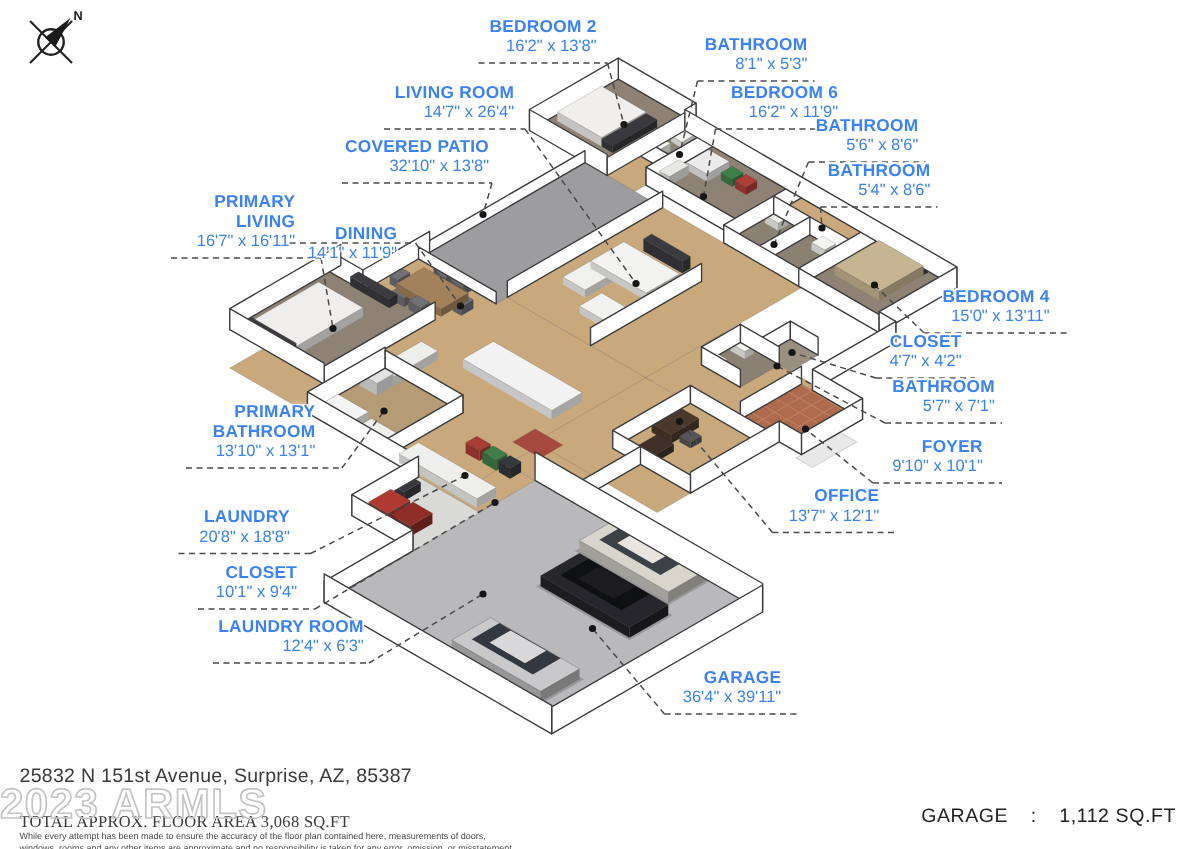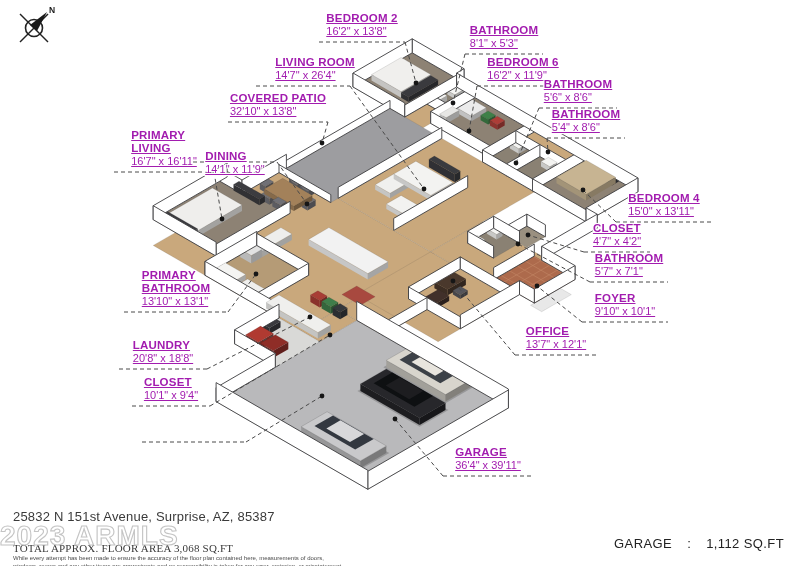--- a/index.html
+++ b/index.html
@@ -1,22 +1,22 @@
 <!DOCTYPE html>
 <html><head>
 <meta charset="utf-8">
 <style>
   html,body{margin:0;padding:0;background:#fff;}
   #canvas{position:relative;width:800px;height:566px;background:#ffffff;overflow:hidden;
           font-family:"Liberation Sans","DejaVu Sans",sans-serif;}
   #plan-svg{position:absolute;left:0;top:0;}
   #labels{position:absolute;left:0;top:0;width:800px;height:566px;pointer-events:none;}
-  .room-label{position:absolute;transform:translateX(-50%);text-align:left;color:#a21caf;
+  .room-label{position:absolute;transform:translateX(-50%);text-align:right;color:#3b82f6;
     line-height:13px;white-space:nowrap;
-    text-shadow:-1px -1px 0 #fff,1px -1px 0 #fff,-1px 1px 0 #fff,1px 1px 0 #fff,0 0 4px #fff;text-decoration:underline;}
+    text-shadow:-1px -1px 0 #fff,1px -1px 0 #fff,-1px 1px 0 #fff,1px 1px 0 #fff,0 0 4px #fff;}
   .room-label .rname{font-size:11.5px;font-weight:700;letter-spacing:.2px;display:block;}
   .room-label .rdims{font-size:11px;font-weight:400;display:block;}
   #footer{position:absolute;left:13px;top:509px;z-index:4;color:#3a3a3a;}
   #address{font-size:13px;font-weight:400;letter-spacing:.2px;}
   #total-area{font-size:11px;font-weight:500;margin-top:18px;letter-spacing:.2px;font-family:Liberation Serif, serif;}
   .disclaimer{font-size:6px;line-height:7px;color:#4a4a4a;margin-top:1px;}
   #watermark{position:absolute;left:0px;top:520px;z-index:5;font-size:28px;font-weight:700;
     color:rgba(255,255,255,0);-webkit-text-stroke:1.1px #c4c4c4;letter-spacing:1px;pointer-events:none;}
   #garage-summary{position:absolute;right:16px;top:536px;z-index:4;display:flex;gap:15px;
     font-size:13px;color:#222;letter-spacing:.4px;font-weight:500;}
@@ -351,21 +351,21 @@
         <span class="rdims">5'7" x 7'1"</span>
       </div>
       <div class="room-label" style="left: 625px; top: 292px;">
         <span class="rname">FOYER</span>
         <span class="rdims">9'10" x 10'1"</span>
       </div>
       <div class="room-label" style="left: 556px; top: 325px;">
         <span class="rname">OFFICE</span>
         <span class="rdims">13'7" x 12'1"</span>
       </div>
-      <div class="room-label" style="left: 303px; top: 56px; margin-left: 12px;">
+      <div class="room-label" style="left: 303px; top: 56px;">
         <span class="rname">LIVING ROOM</span>
         <span class="rdims">14'7" x 26'4"</span>
       </div>
       <div class="room-label" style="left: 278px; top: 92px;">
         <span class="rname">COVERED PATIO</span>
         <span class="rdims">32'10" x 13'8"</span>
       </div>
       <div class="room-label" style="left: 235px; top: 150px;">
         <span class="rname">DINING</span>
         <span class="rdims">14'1" x 11'9"</span>
@@ -380,20 +380,24 @@
         <span class="rname">BATHROOM</span>
         <span class="rdims">13'10" x 13'1"</span>
       </div>
       <div class="room-label" style="left: 163px; top: 339px;">
         <span class="rname">LAUNDRY</span>
         <span class="rdims">20'8" x 18'8"</span>
       </div>
       <div class="room-label" style="left: 171px; top: 376px;">
         <span class="rname">CLOSET</span>
         <span class="rdims">10'1" x 9'4"</span>
+      </div>
+      <div class="room-label" style="left: 194px; top: 412px;">
+        <span class="rname">LAUNDRY ROOM</span>
+        <span class="rdims">12'4" x 6'3"</span>
       </div>
       <div class="room-label" style="left: 488px; top: 446px;">
         <span class="rname">GARAGE</span>
         <span class="rdims">36'4" x 39'11"</span>
       </div>
     </div>
 
   <div id="watermark">2023 ARMLS</div>
 
   <div id="footer">

